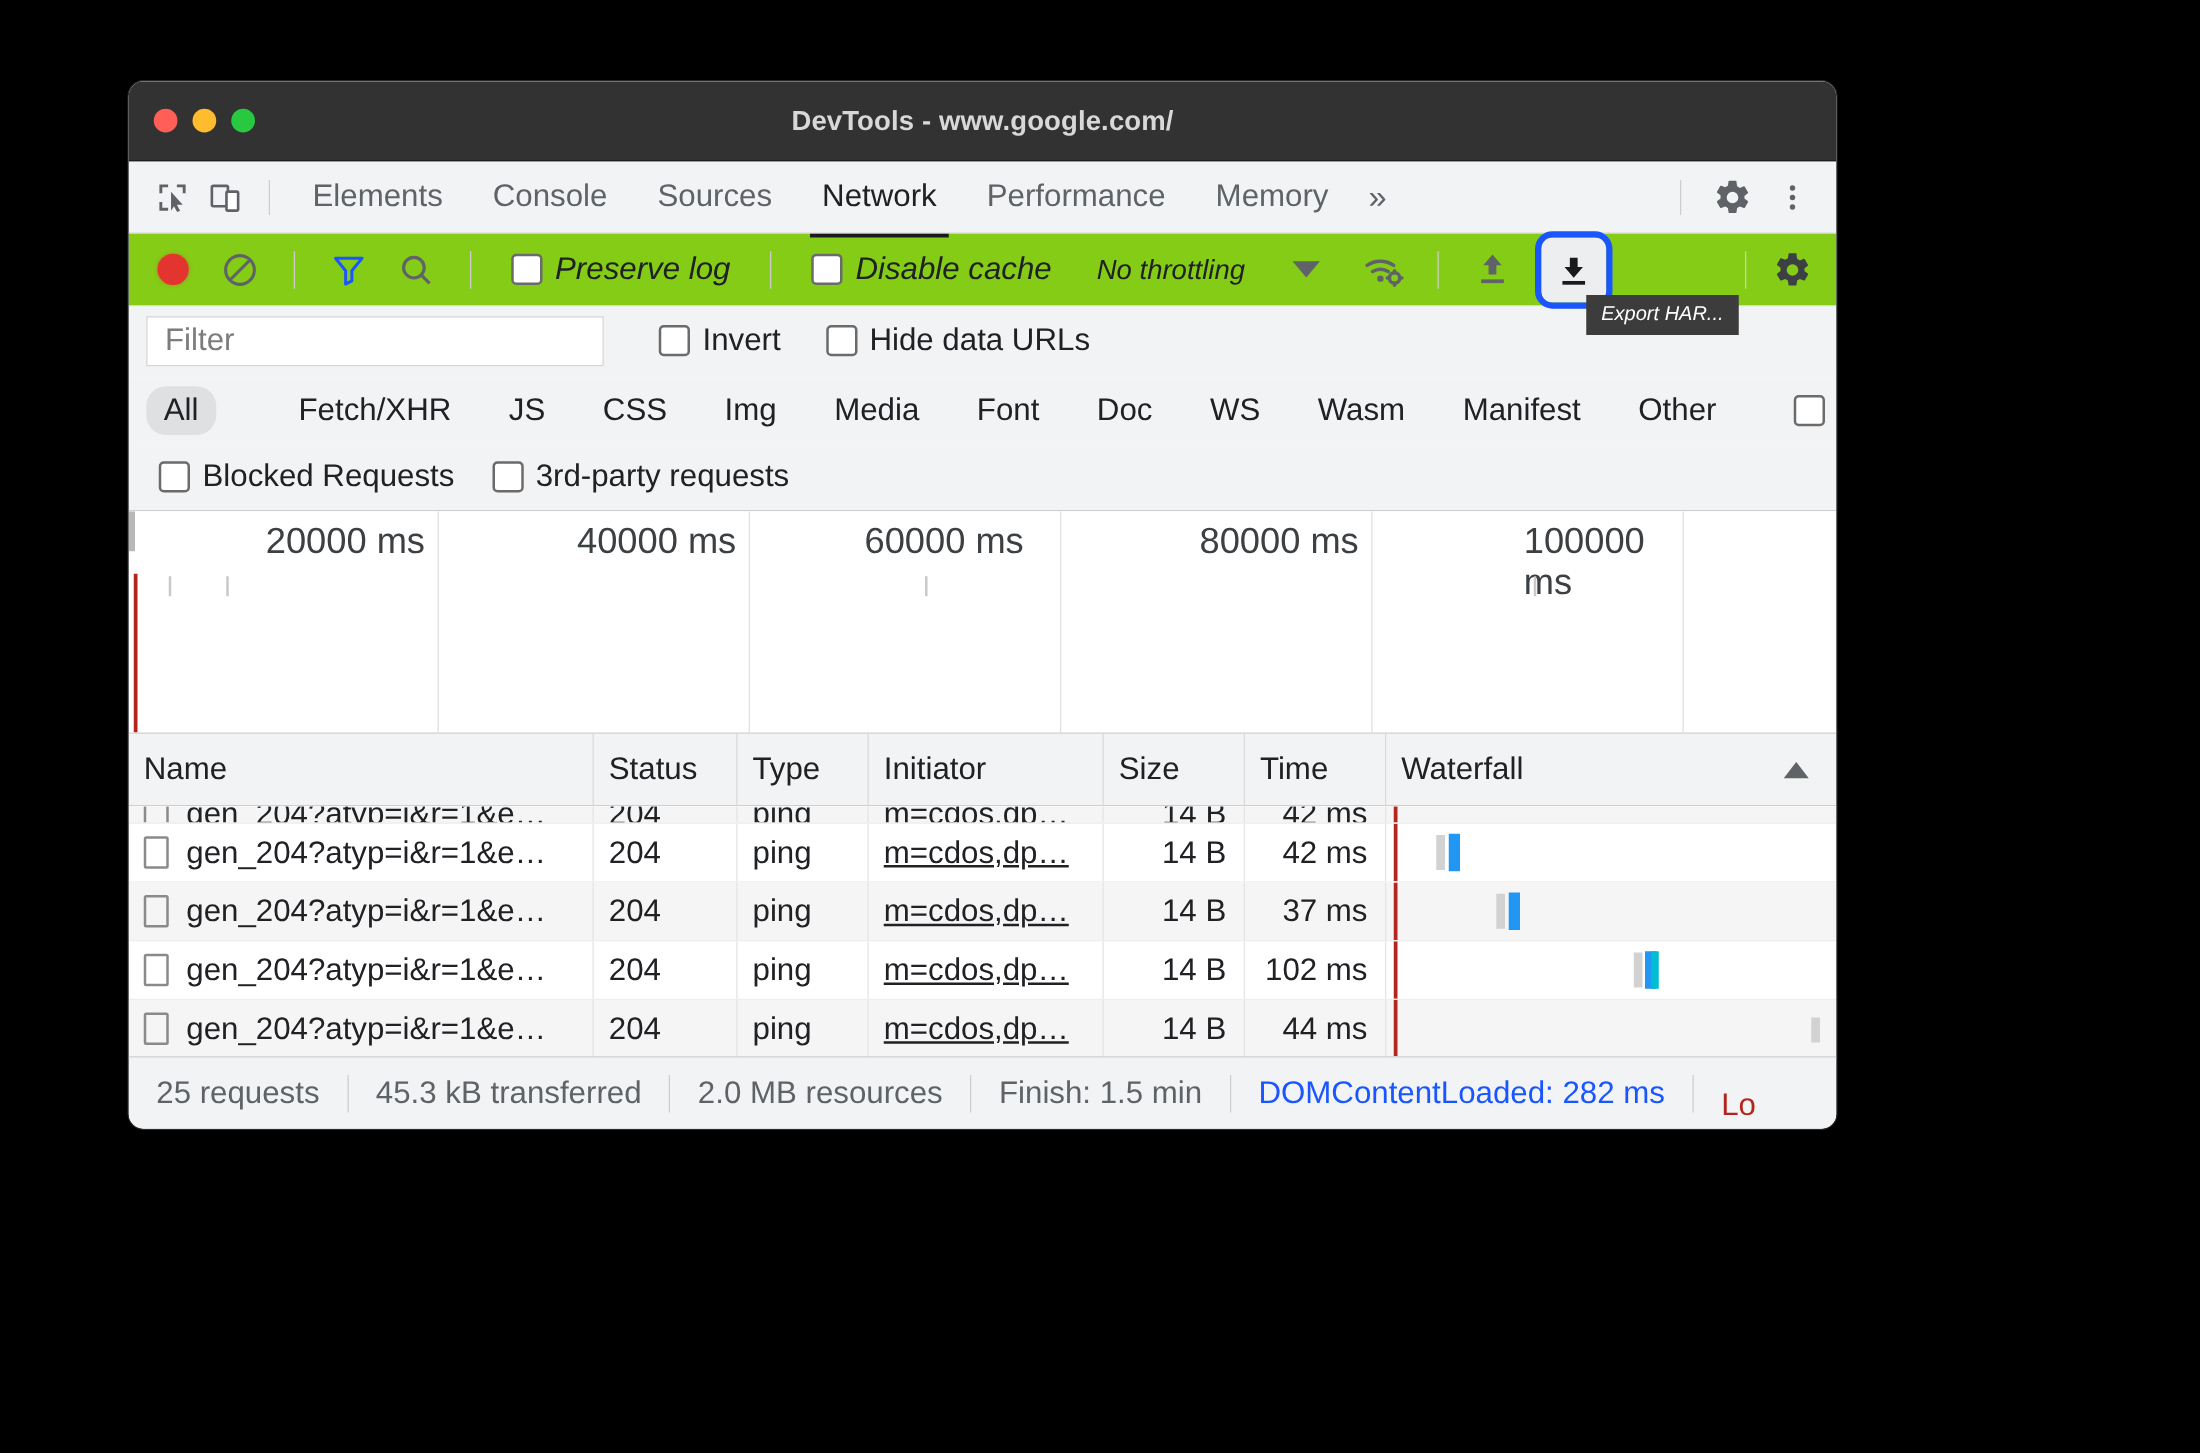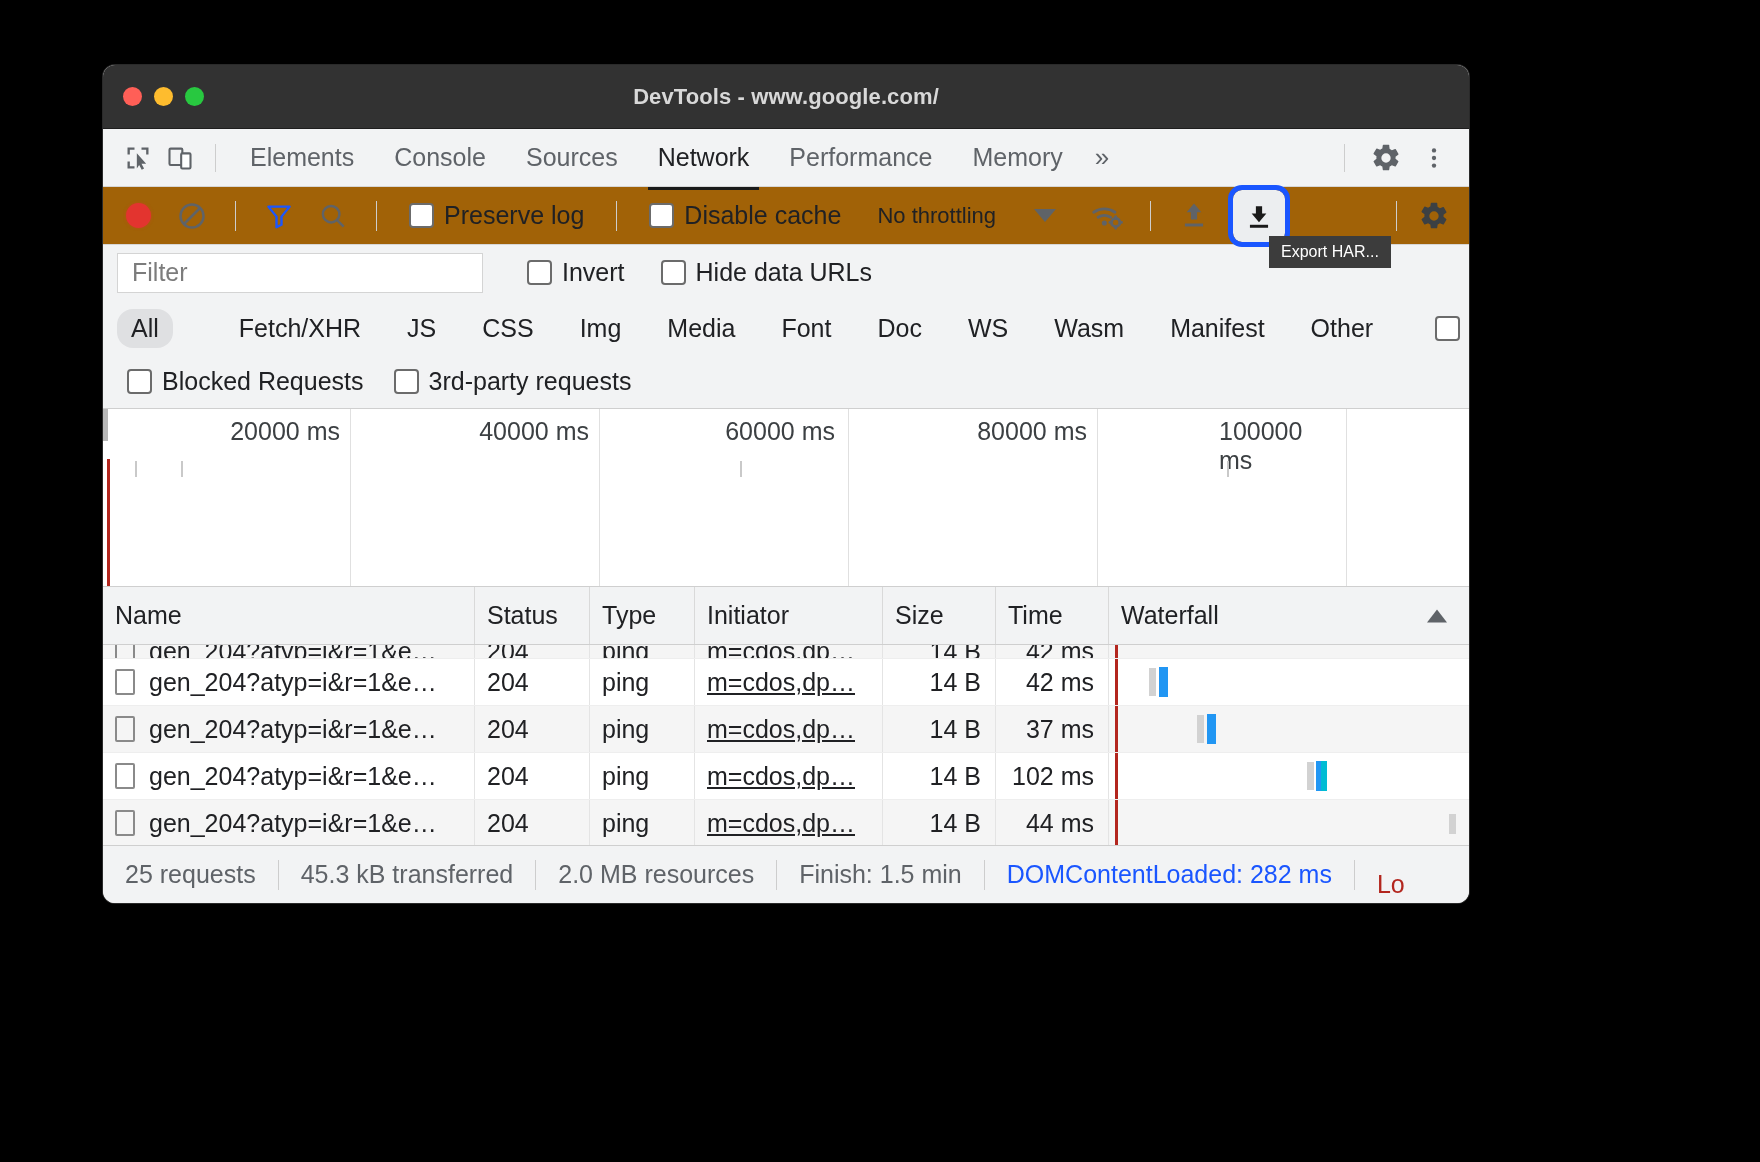--- a/index.html
+++ b/index.html
@@ -62,24 +62,25 @@
   .tab.active { color:#202124; }
   .tab.active:after {
     content:""; position:absolute; left:10px; right:10px; bottom:-10px;
     height:3px; background:#1a1a1a;
   }
   .chev { font-size:26px; color:#5f6368; padding:4px 12px; }
   .tabstrip-right { margin-left:auto; display:flex; align-items:center; gap:6px; }
 
   
   .nettoolbar {
-    height: 58px; background:#a16207;
+    height: 58px; background:#84cc16;
     border-bottom:1px solid #d6d6d6;
     display:flex; align-items:center; padding: 0 14px;
     gap:12px;
+    font-style:italic;
   }
   .rec-dot { width:25px; height:25px; border-radius:50%; background:#e3342f; box-shadow:0 0 3px rgba(227,52,47,.5);}
   .cb-wrap { display:flex; align-items:center; gap:10px; padding: 0 10px; }
   .cb {
     width:25px; height:25px; border:2px solid #6b6b6b;
     border-radius:4px; background:#fff; flex:none;
   }
   .cb-label { font-size:25px; color:#202124; white-space:nowrap; }
   .throttle { font-size:22px; color:#202124; padding-left:14px; white-space:nowrap;text-align:center;}
   .caret { font-size:0; width:0;height:0;border-left:11px solid transparent;border-right:11px solid transparent;border-top:13px solid #5f6368; margin: 0 18px 0 26px;}
@@ -133,21 +134,21 @@
   
   .overview {
     position:relative; height:178px; background:#fff;
     border-bottom:1px solid #cfcfcf;
     overflow:hidden;
   }
   .ov-scrollbar { position:absolute; left:0; top:0; width:5px; height:32px; background:#b8b8b8;}
   .ov-grid { position:absolute; inset:0; }
   .ov-line { position:absolute; top:0; bottom:0; width:1px; background:#e0e0e0; }
   .ov-label {
-    position:absolute; top:8px; font-size:25px; color:#3c4043;
+    position:absolute; top:8px; font-size:29px; color:#3c4043;
     transform: translateX(-100%); padding-right:8px;
   }
   .ov-red { position:absolute; left:4px; top:50px; bottom:0; width:3px; background:#b3261e;}
   .ov-tick { position:absolute; width:2px; height:16px; background:#c9c9c9; top:52px;}
 
   
   .tablehead {
     display:flex; height:58px; background:#f2f3f4;
     border-bottom:1px solid #cfcfcf;
     align-items:center;
@@ -359,21 +360,21 @@
       <div class="ov-scrollbar"></div>
       <div class="ov-grid">
         <div class="ov-line" style="left:247px"></div>
         <div class="ov-line" style="left:496px"></div>
         <div class="ov-line" style="left:745px"></div>
         <div class="ov-line" style="left:994px"></div>
         <div class="ov-line" style="left:1243px"></div>
       </div>
       <div class="ov-label" style="left:245px">20000 ms</div>
       <div class="ov-label" style="left:494px">40000 ms</div>
-      <div class="ov-label" style="left:740px">60000 ms</div>
+      <div class="ov-label" style="left:724px">60000 ms</div>
       <div class="ov-label" style="left:992px">80000 ms</div>
       <div class="ov-label" style="left:1241px">100000 ms</div>
       <div class="ov-red"></div>
       <div class="ov-tick" style="left:32px"></div>
       <div class="ov-tick" style="left:78px"></div>
       <div class="ov-tick" style="left:637px"></div>
       <div class="ov-tick" style="left:1124px"></div>
     </div>
 
     <div class="tablehead">

